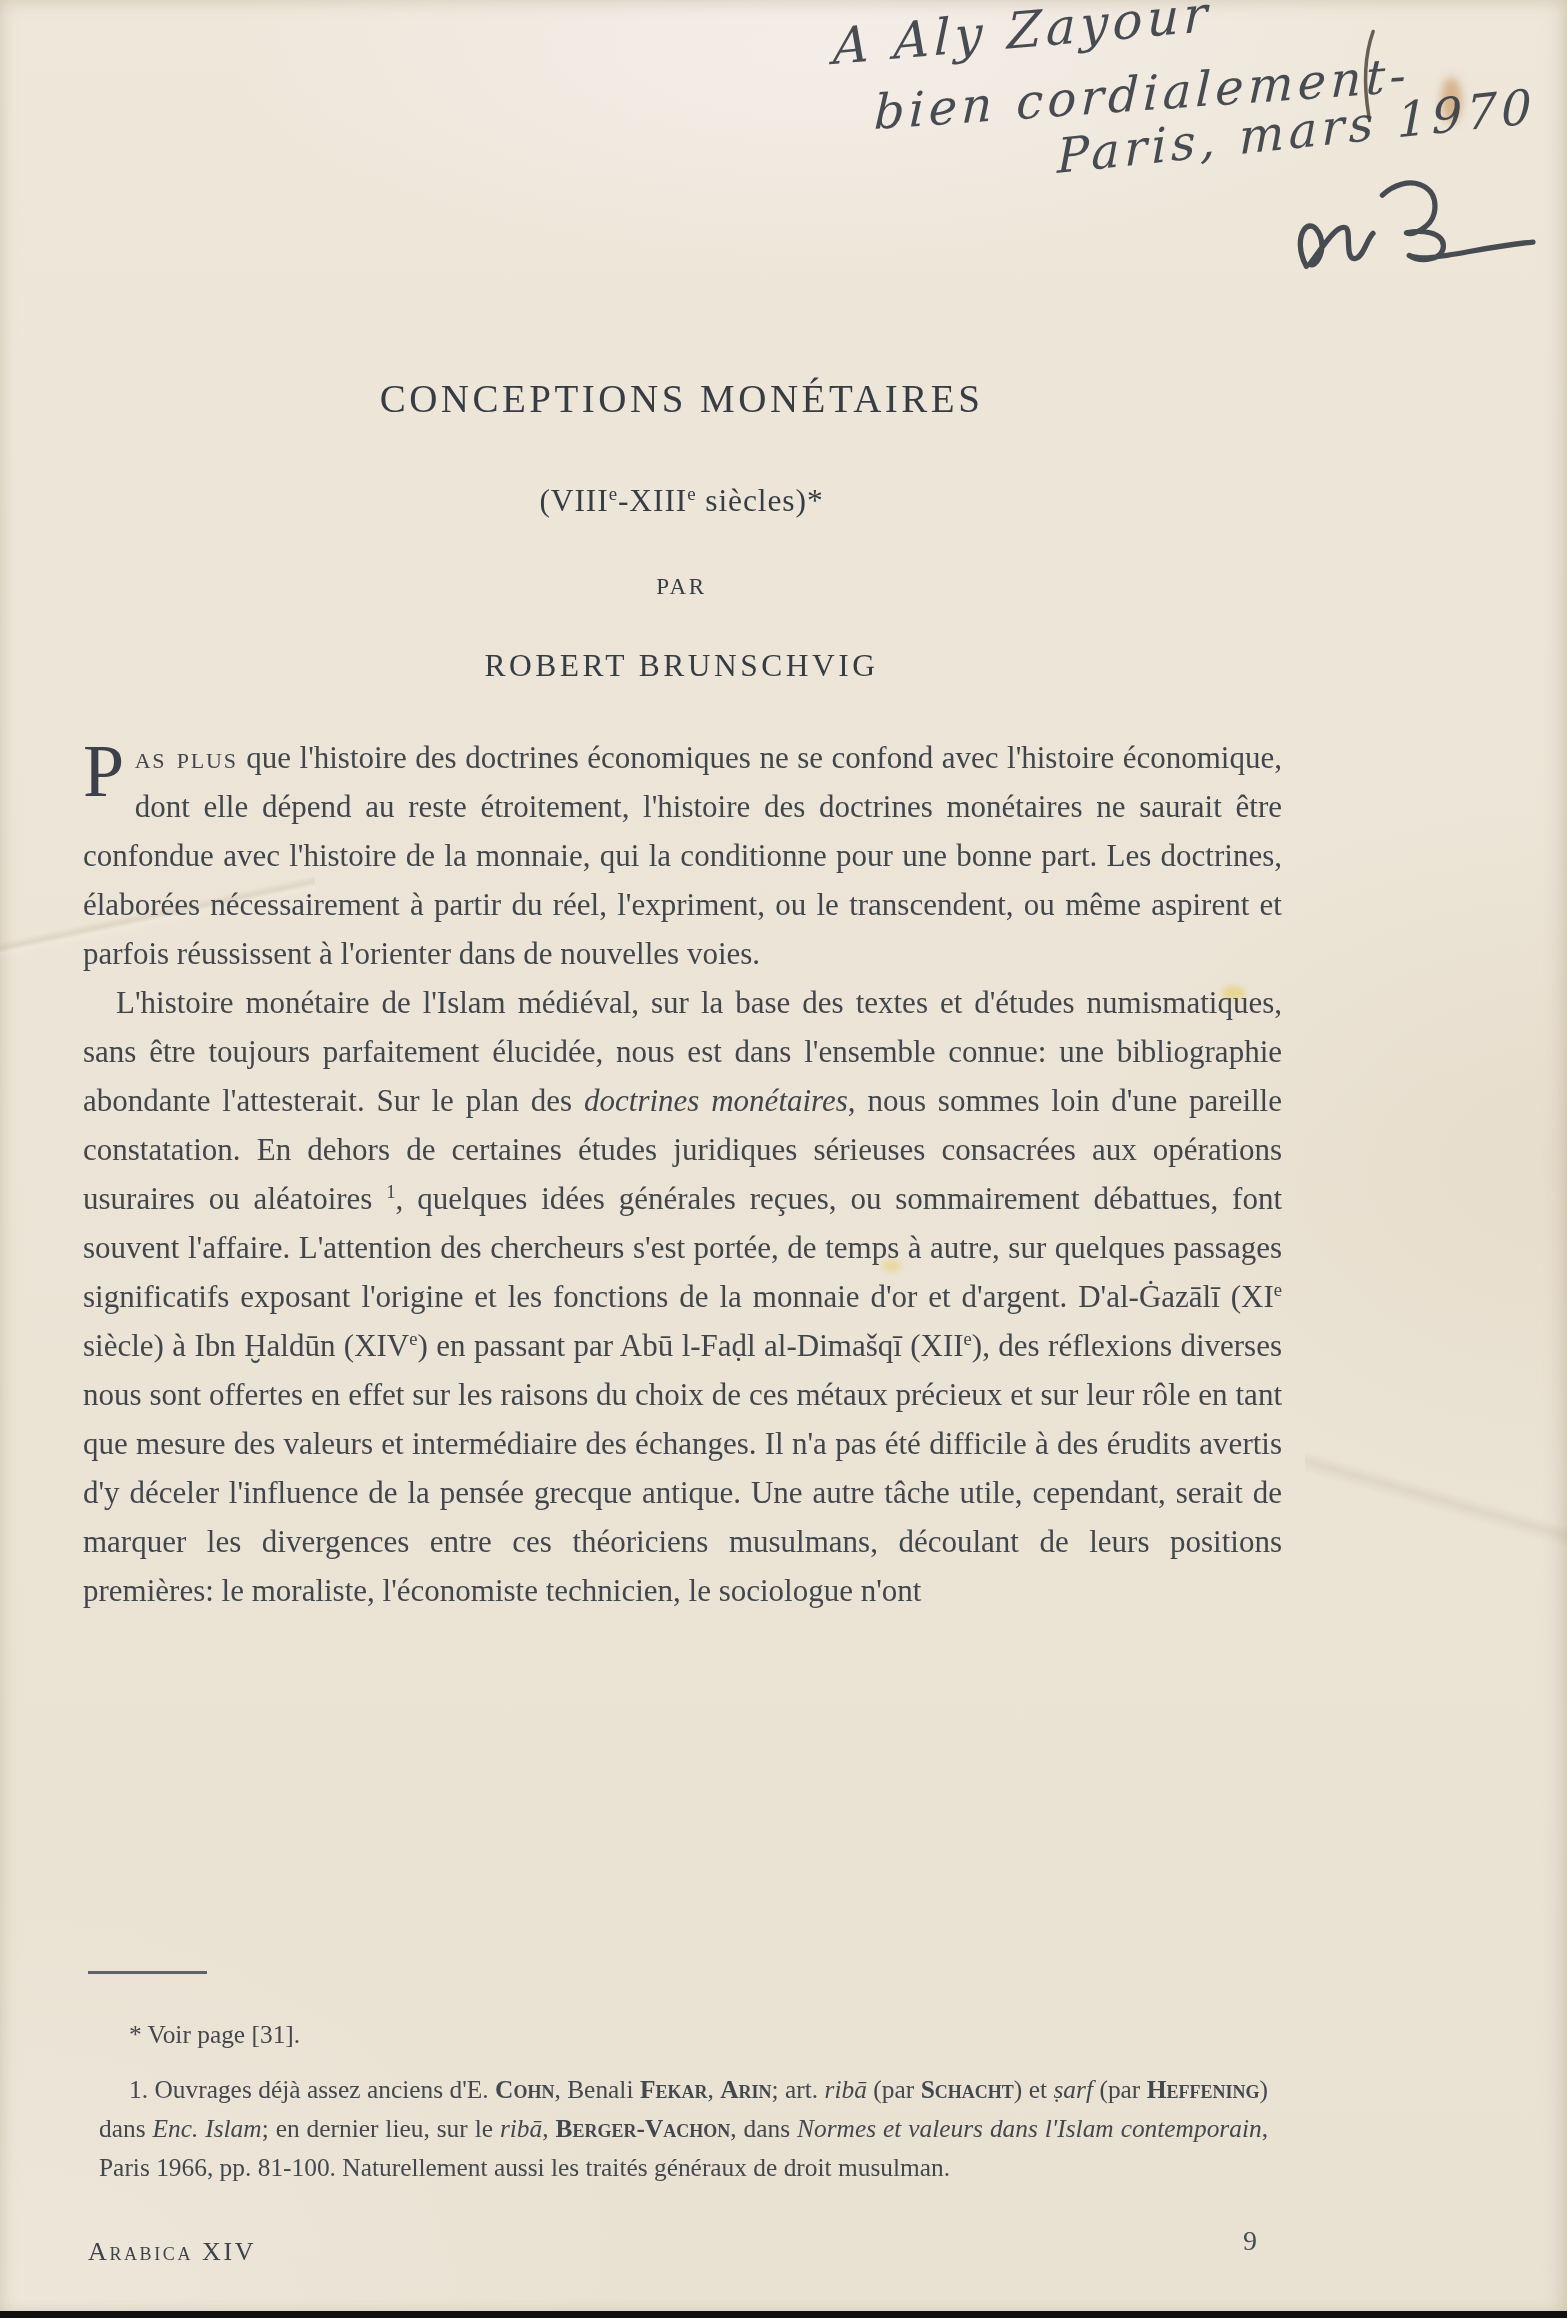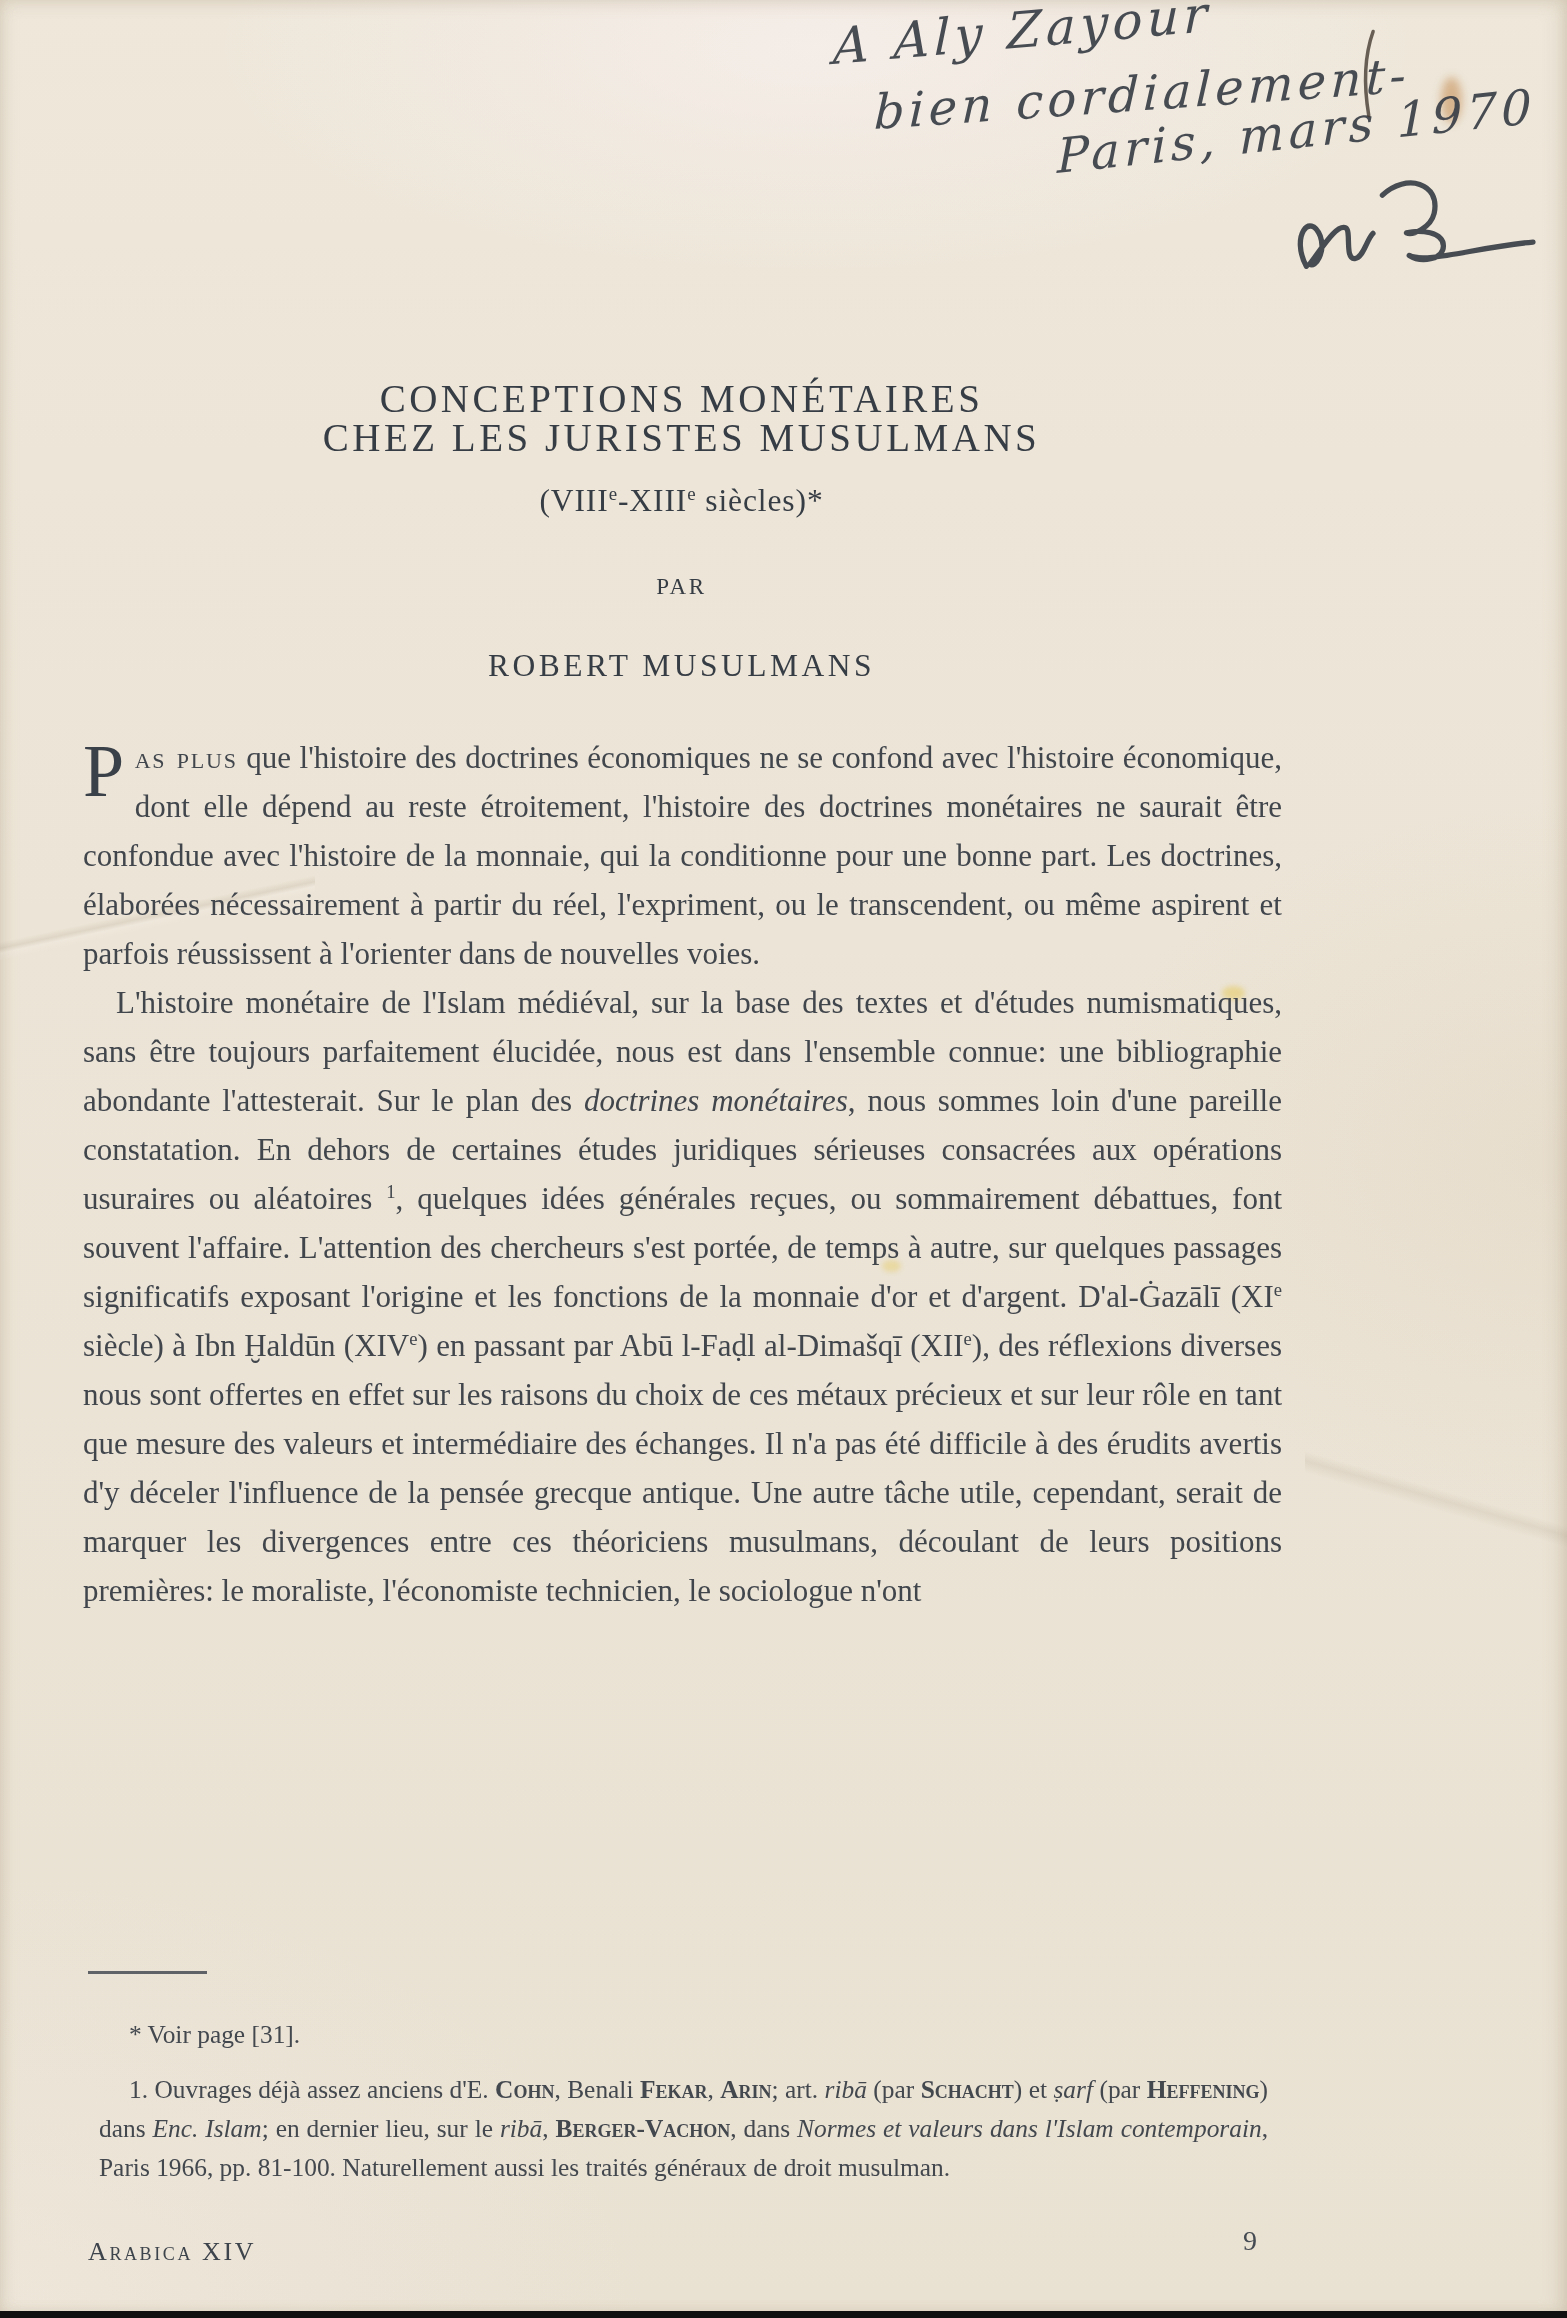--- a/index.html
+++ b/index.html
@@ -93,24 +93,23 @@
       <path d="M24 4 C14 32 13 64 19 100" stroke="rgba(70,60,50,.8)" stroke-width="4" fill="none" stroke-linecap="round"></path>
     </svg>
     <svg class="sig" width="263" height="114" viewBox="0 0 300 130">
       <path d="M32 98 C18 62 44 36 52 66 C56 84 42 102 36 96 C52 80 72 54 82 60 C88 64 76 96 88 96 C98 96 104 76 112 70
                M128 28 C158 6 196 22 184 56 C178 72 156 78 150 74 C166 72 192 78 190 94 C188 110 162 110 150 100
                C168 112 226 100 292 102" stroke="rgba(52,58,66,.9)" stroke-width="6" fill="none" stroke-linecap="round" stroke-linejoin="round"></path>
     </svg>
   </div>
 
   <div class="tblock title-1">CONCEPTIONS MONÉTAIRES</div>
-  <div class="tblock title-2">CHEZ LES JURISTES MUSULMANS</div>
   <div class="tblock subtitle"><span>(VIII</span><span class="sup">e</span><span>-XIII</span><span class="sup">e</span><span> siècles)*</span></div>
   <div class="tblock par-label">PAR</div>
-  <div class="tblock author">ROBERT MUSULMANS</div>
+  <div class="tblock author">ROBERT BRUNSCHVIG</div>
 
   <div class="body-text">
     <p><span class="initial">P</span><span class="lead">as plus</span><span> que l'histoire des doctrines économiques ne se confond avec l'histoire économique, dont elle dépend au reste étroitement, l'histoire des doctrines monétaires ne saurait être confondue avec l'histoire de la monnaie, qui la conditionne pour une bonne part. Les doctrines, élaborées nécessairement à partir du réel, l'expriment, ou le transcendent, ou même aspirent et parfois réussissent à l'orienter dans de nouvelles voies.</span></p>
     <p><span>L'histoire monétaire de l'Islam médiéval, sur la base des textes et d'études numismatiques, sans être toujours parfaitement élucidée, nous est dans l'ensemble connue: une bibliographie abondante l'attesterait. Sur le plan des </span><span class="i">doctrines monétaires</span><span>, nous sommes loin d'une pareille constatation. En dehors de certaines études juridiques sérieuses consacrées aux opérations usuraires ou aléatoires </span><span class="sup">1</span><span>, quelques idées générales reçues, ou sommairement débattues, font souvent l'affaire. L'attention des chercheurs s'est portée, de temps à autre, sur quelques passages significatifs exposant l'origine et les fonctions de la monnaie d'or et d'argent. D'al-Ġazālī (XI</span><span class="sup">e</span><span> siècle) à Ibn Ḫaldūn (XIV</span><span class="sup">e</span><span>) en passant par Abū l-Faḍl al-Dimašqī (XII</span><span class="sup">e</span><span>), des réflexions diverses nous sont offertes en effet sur les raisons du choix de ces métaux précieux et sur leur rôle en tant que mesure des valeurs et intermédiaire des échanges. Il n'a pas été difficile à des érudits avertis d'y déceler l'influence de la pensée grecque antique. Une autre tâche utile, cependant, serait de marquer les divergences entre ces théoriciens musulmans, découlant de leurs positions premières: le moraliste, l'économiste technicien, le sociologue n'ont</span></p>
   </div>
 
   <div class="fn-rule"></div>
   <div class="footnotes">
     <p>* Voir page [31].</p>
     <p class="fn-note"><span>1. Ouvrages déjà assez anciens d'E. </span><span class="smcp">Cohn</span><span>, Benali </span><span class="smcp">Fekar</span><span>, </span><span class="smcp">Arin</span><span>; art. </span><span class="i">ribā</span><span> (par </span><span class="smcp">Schacht</span><span>) et </span><span class="i">ṣarf</span><span> (par </span><span class="smcp">Heffening</span><span>) dans </span><span class="i">Enc. Islam</span><span>; en dernier lieu, sur le </span><span class="i">ribā</span><span>, </span><span class="smcp">Berger-Vachon</span><span>, dans </span><span class="i">Normes et valeurs dans l'Islam contemporain</span><span>, Paris 1966, pp. 81-100. Naturellement aussi les traités généraux de droit musulman.</span></p>

